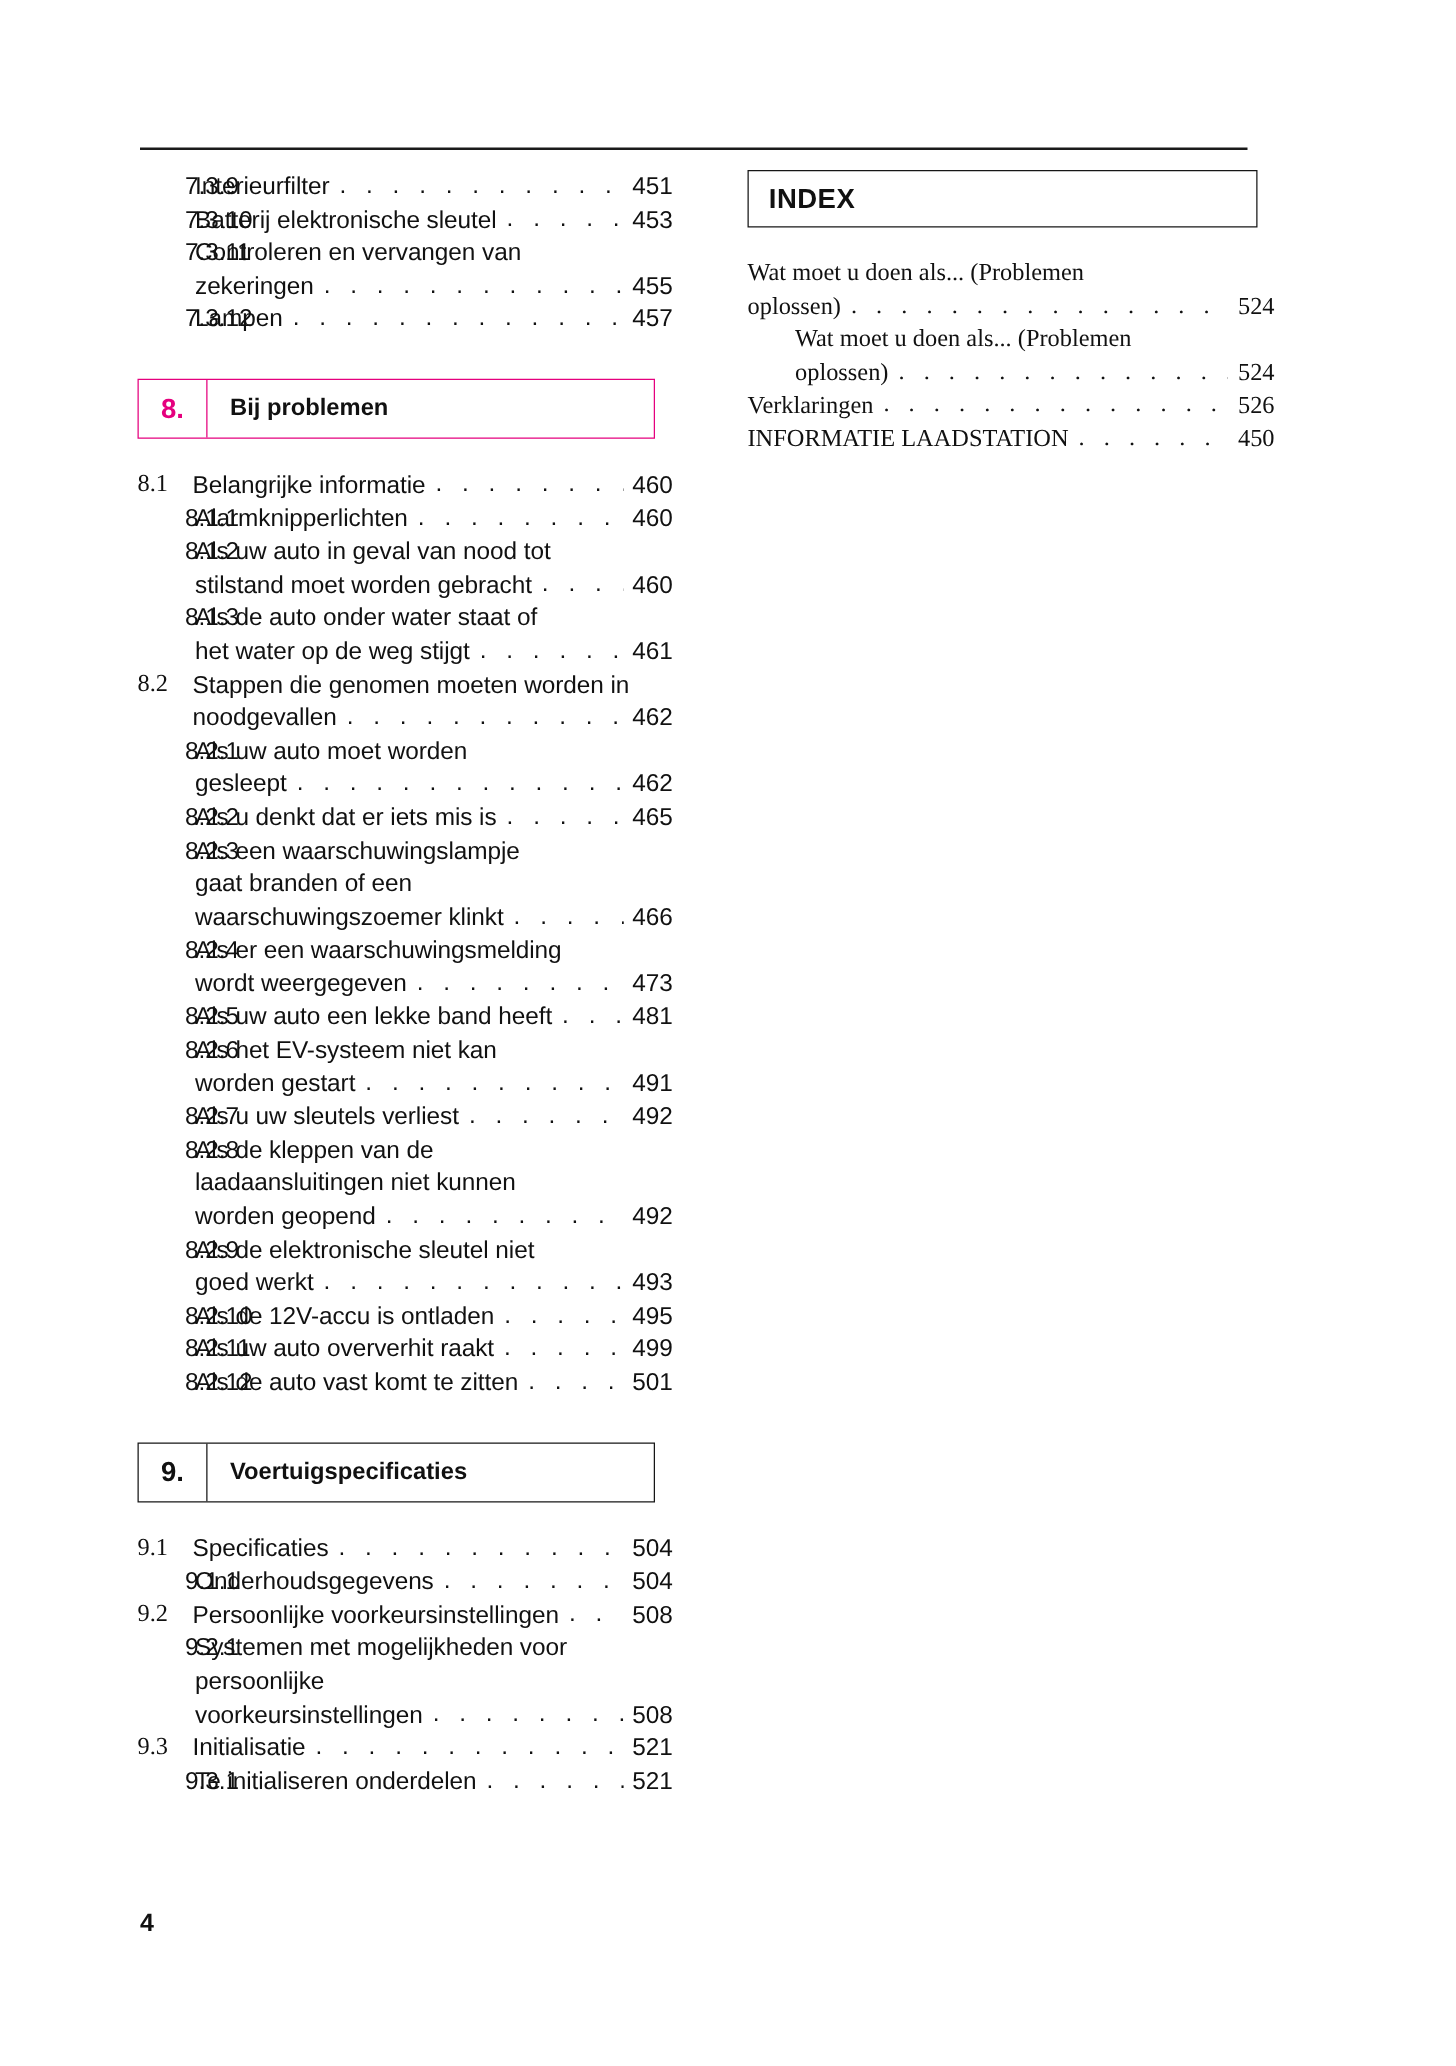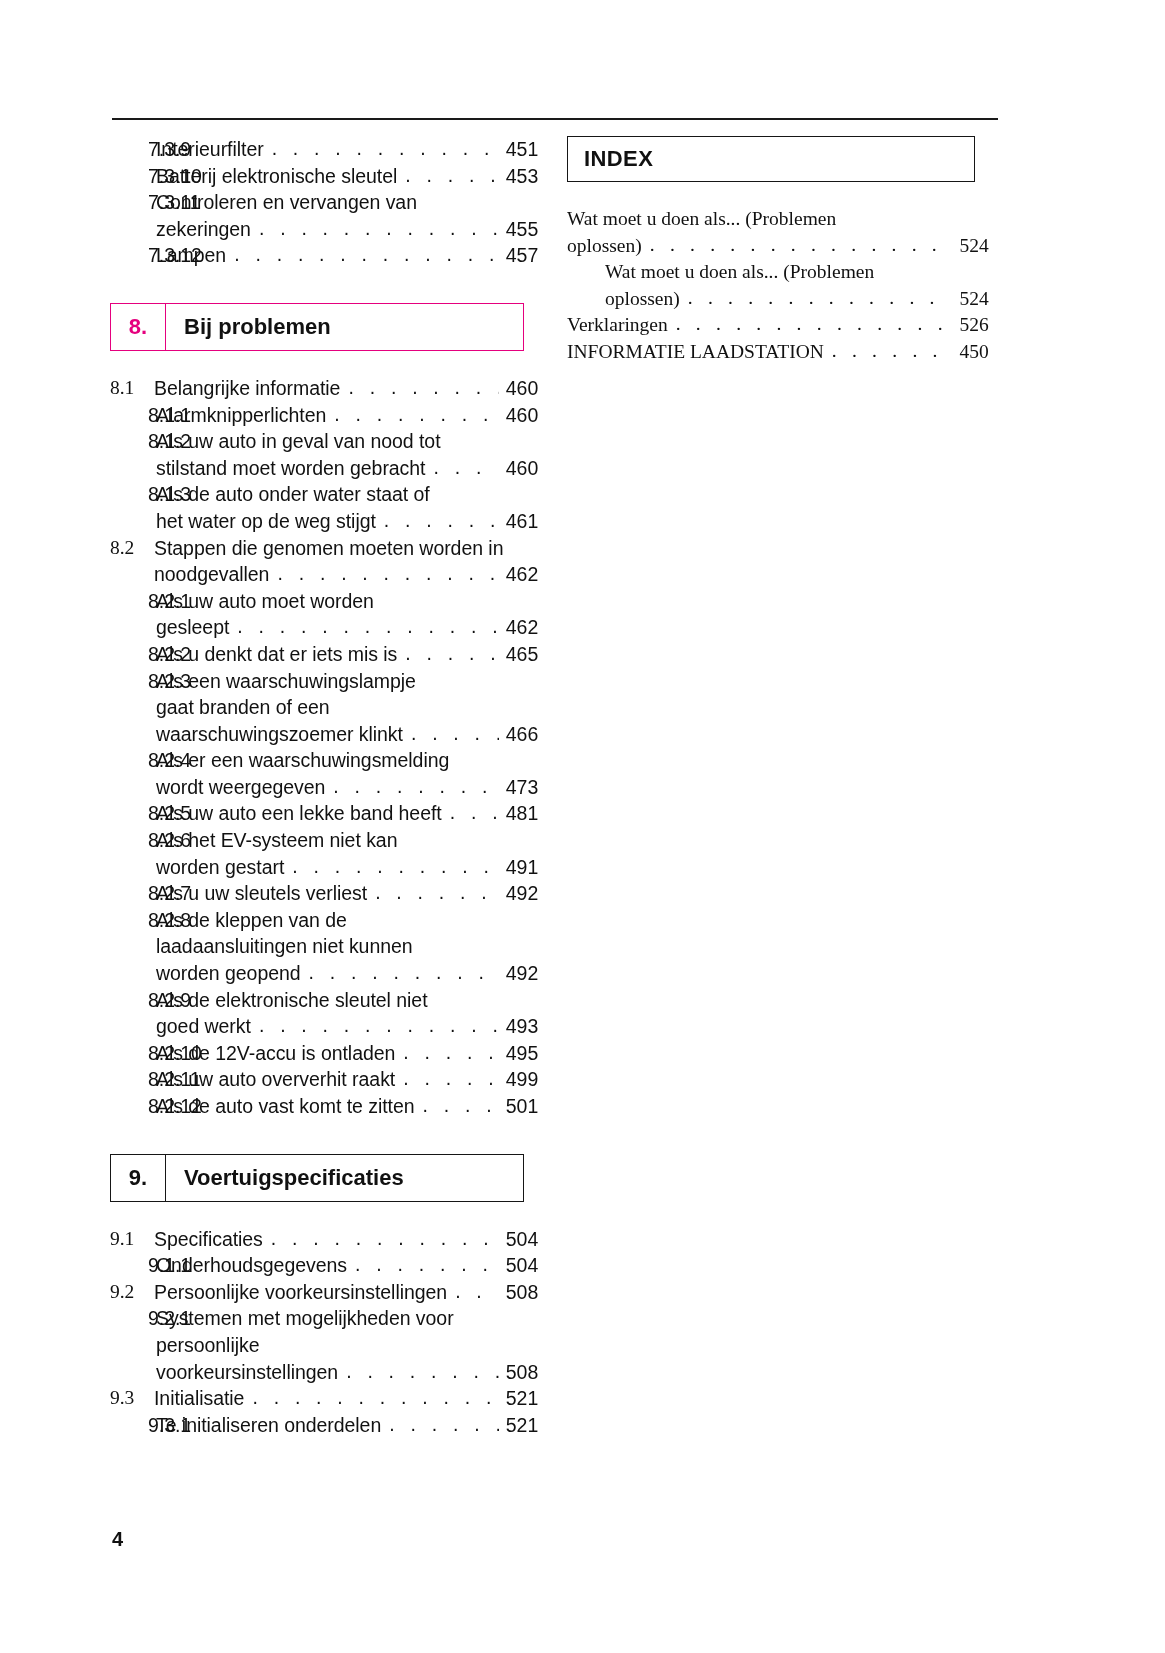--- a/index.html
+++ b/index.html
@@ -40,21 +40,21 @@
     width: 1165px;
     display: flex;
     gap: 0px;
   }
   .col-left {
     width: 430px;
     margin-left: 110px;
   }
   .col-right {
     width: 425px;
-    margin-left: 27px;
+    margin-left: 58px;
   }
 
   
   .toc-entry {
     display: flex;
     align-items: flex-start;
     font-size: 19.5px;
     line-height: 26.6px;
     letter-spacing: -0.05px;
     color: #111111;
@@ -119,21 +119,21 @@
     align-items: center;
     justify-content: center;
     font-size: 22px;
     font-weight: bold;
   }
   .chapter-title {
     flex: 1 1 auto;
     display: flex;
     align-items: center;
     padding-left: 18px;
-    font-size: 22px;
+    font-size: 19px;
     font-weight: bold;
     color: #111111;
   }
   .chapter.pink {
     border: 1.6px solid #E5007E;
   }
   .chapter.pink .chapter-num {
     border-right: 1.6px solid #E5007E;
     color: #E5007E;
   }

